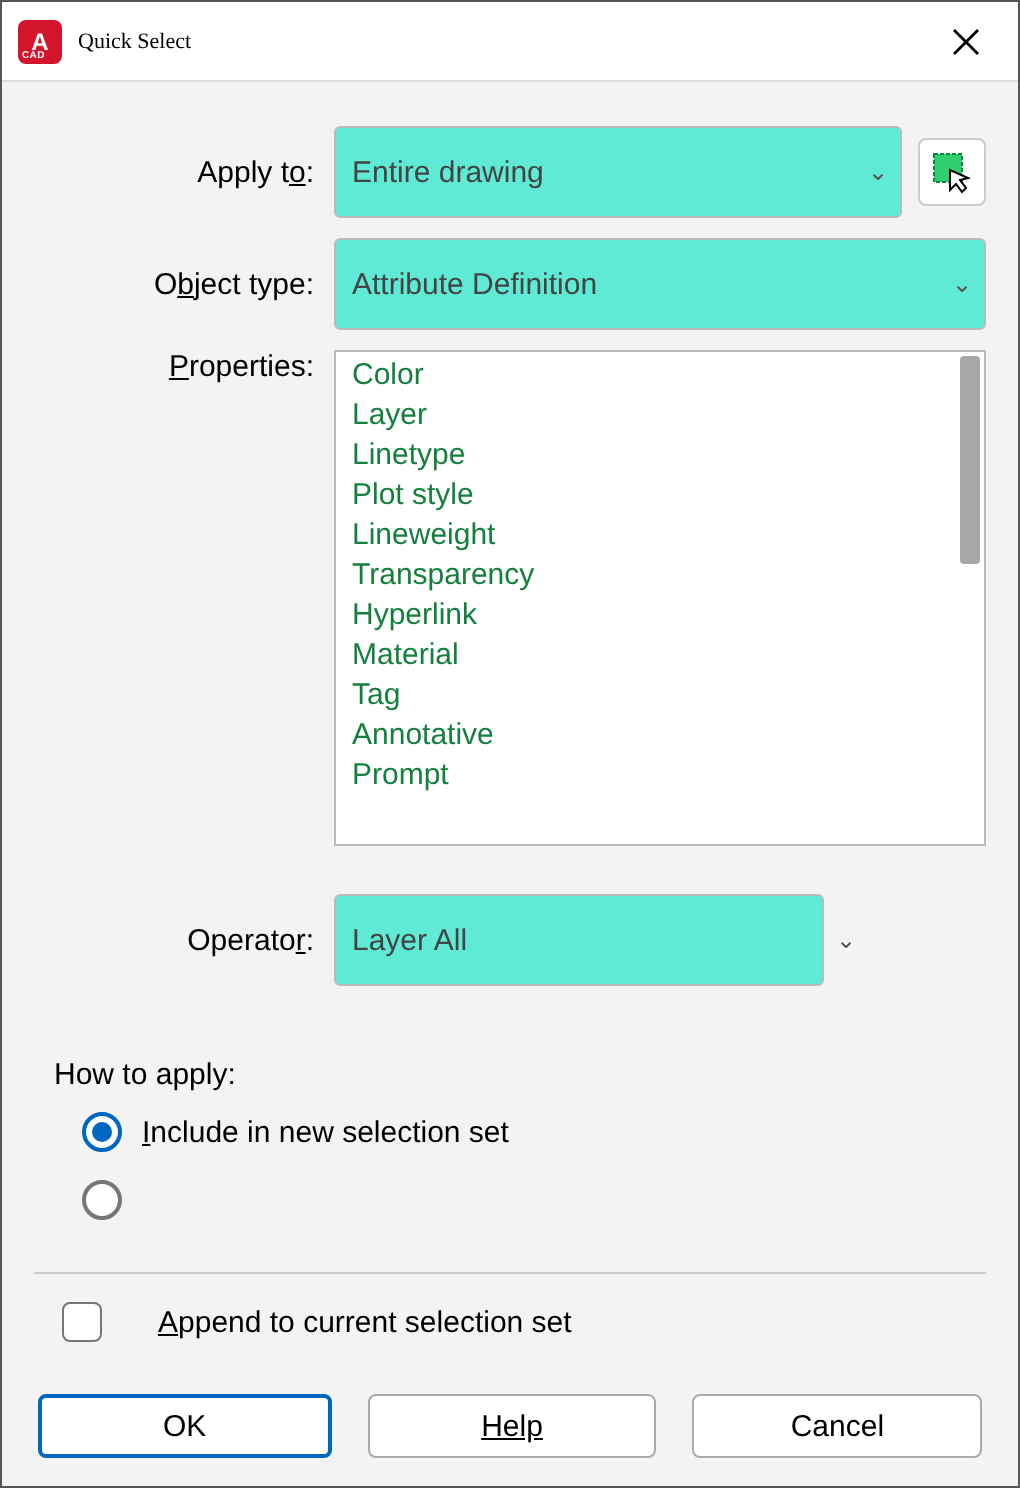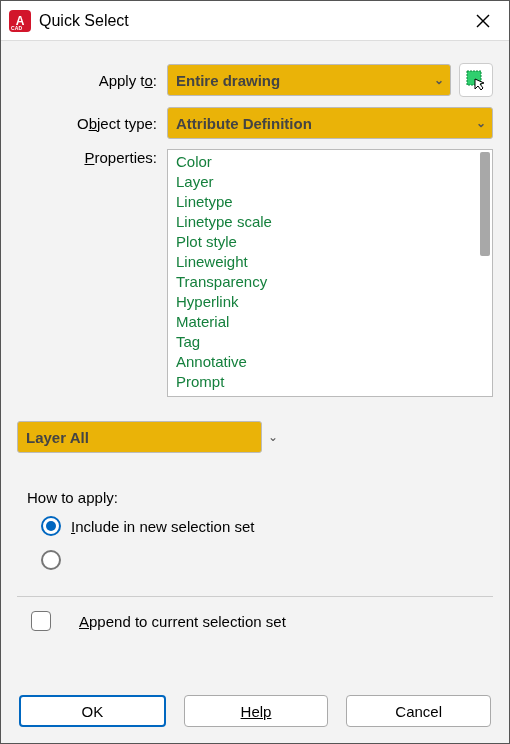--- a/index.html
+++ b/index.html
@@ -26,42 +26,41 @@
       display: flex; align-items: center; justify-content: center;
       color: #fff; font-weight: bold; font-size: 12px;
       margin-right: 8px;
       position: relative;
     }
     .app-icon::after {
       content:"CAD";
       position:absolute; bottom:1px; left:2px;
       font-size:5px; letter-spacing:0.2px;
     }
-    .title { flex: 1; font-size: 16px; }
+    .title { flex: 1; font-size: 11px; font-family: Liberation Serif, serif; }
     .close-btn {
       width: 40px; height: 40px;
       display: flex; align-items: center; justify-content: center;
       font-size: 16px; color: #000;
       border-radius:4px;
     }
     .content { flex: 1; padding: 22px 16px 12px; display: flex; flex-direction: column; }
     .row { display: flex; align-items: center; margin-bottom: 10px; }
     .row.top-align { align-items: flex-start; }
     .lbl { width: 150px; text-align: right; padding-right: 10px; }
     .u { text-decoration: underline; }
     .combo {
       position: relative;
-      height: 32px;
-      background: #eab308;
+      height: 46px;
+      background: #5eead4;
       border: 1px solid #bbb;
       border-radius: 3px;
       display: flex; align-items: center;
       padding: 0 26px 0 8px;
       color: #444;
-      font-weight: bold;
     }
     .combo .chev {
       position: absolute; right: 6px; top: 50%; transform: translateY(-50%);
       font-size: 12px; color: #555;
     }
     .combo.apply { flex:1; }
     .combo.type { flex:1; }
     .combo.op { flex:1; max-width:245px; margin-right:28px; }
     .select-ext {
       width: 34px; height: 34px;
@@ -155,35 +154,35 @@
     </div>
   </div>
 
   <div class="row top-align">
     <div class="lbl"><span class="u">P</span>roperties:</div>
     <div class="listbox">
       <div id="props-container">
           <div class="item">Color</div>
           <div class="item">Layer</div>
           <div class="item">Linetype</div>
-          <div class="item">Linetype scale</div>
           <div class="item">Plot style</div>
           <div class="item">Lineweight</div>
           <div class="item">Transparency</div>
           <div class="item">Hyperlink</div>
           <div class="item">Material</div>
           <div class="item">Tag</div>
           <div class="item">Annotative</div>
           <div class="item">Prompt</div>
         </div>
       <div class="scrollbar"></div>
     </div>
   </div>
 
   <div class="row" style="margin-top:14px">
+    <div class="lbl">Operato<span class="u">r</span>:</div>
     <div class="combo op">
       <span>Layer All</span>
     </div>
     <span class="chev" style="position:relative; left:-22px; font-size:12px; color:#555;">⌄</span>
   </div>
 
   <div class="section-label">How to apply:</div>
   <div class="opt-group">
     <div class="opt">
       <div class="radio checked"></div>

